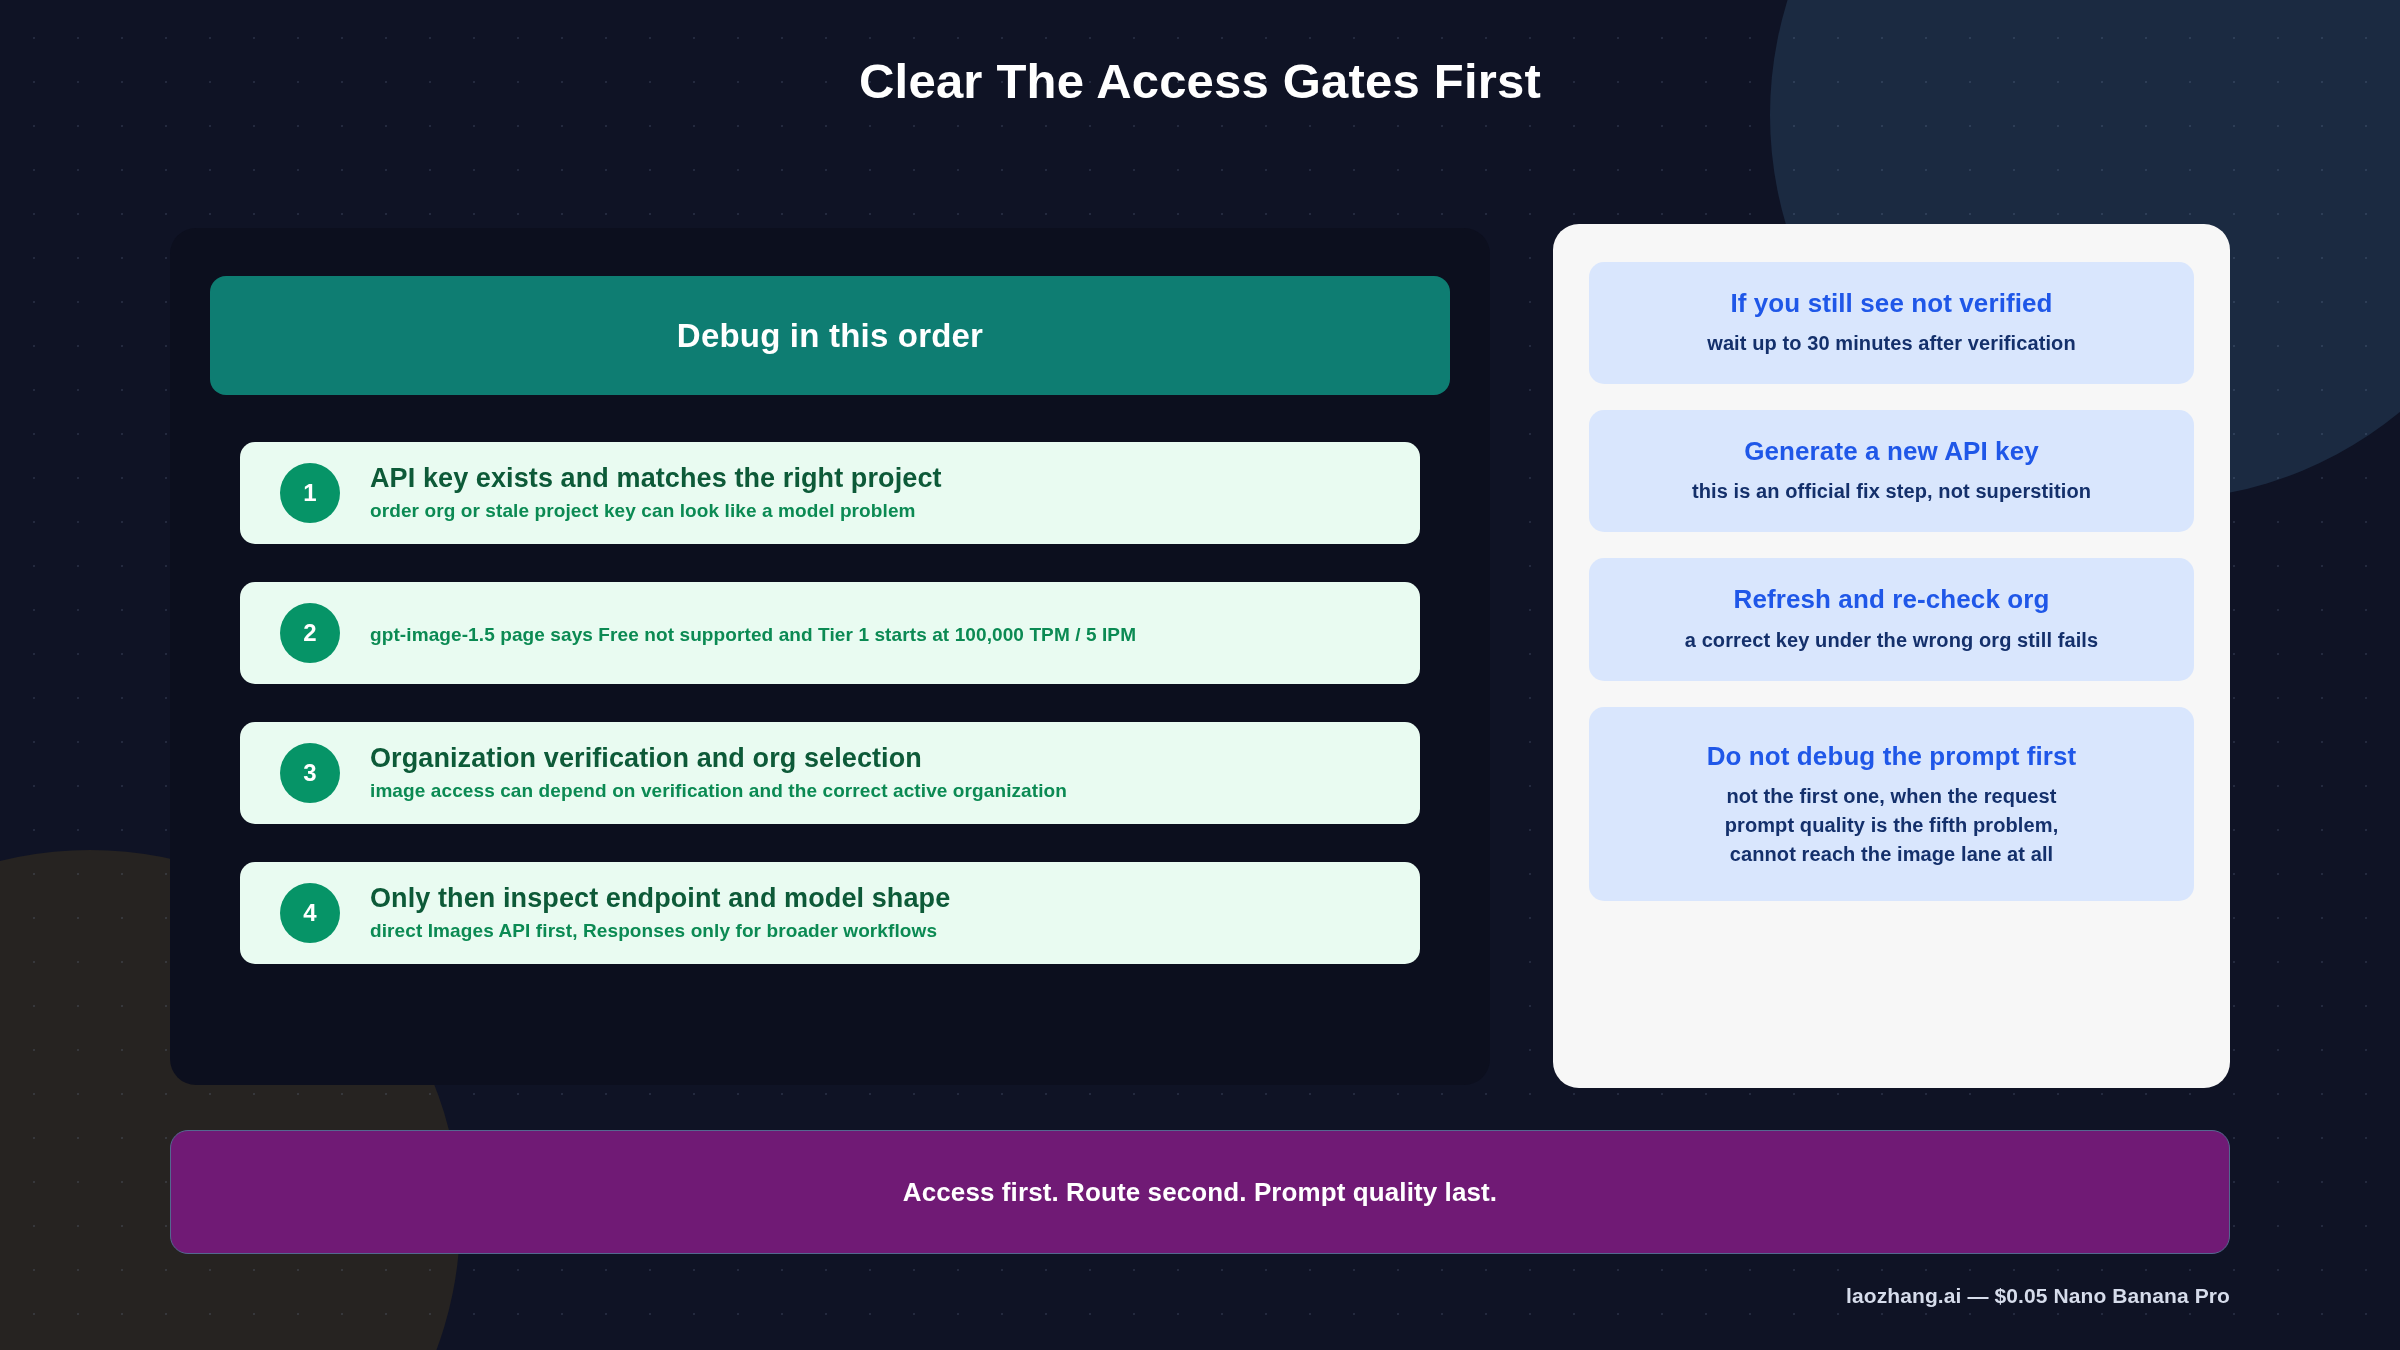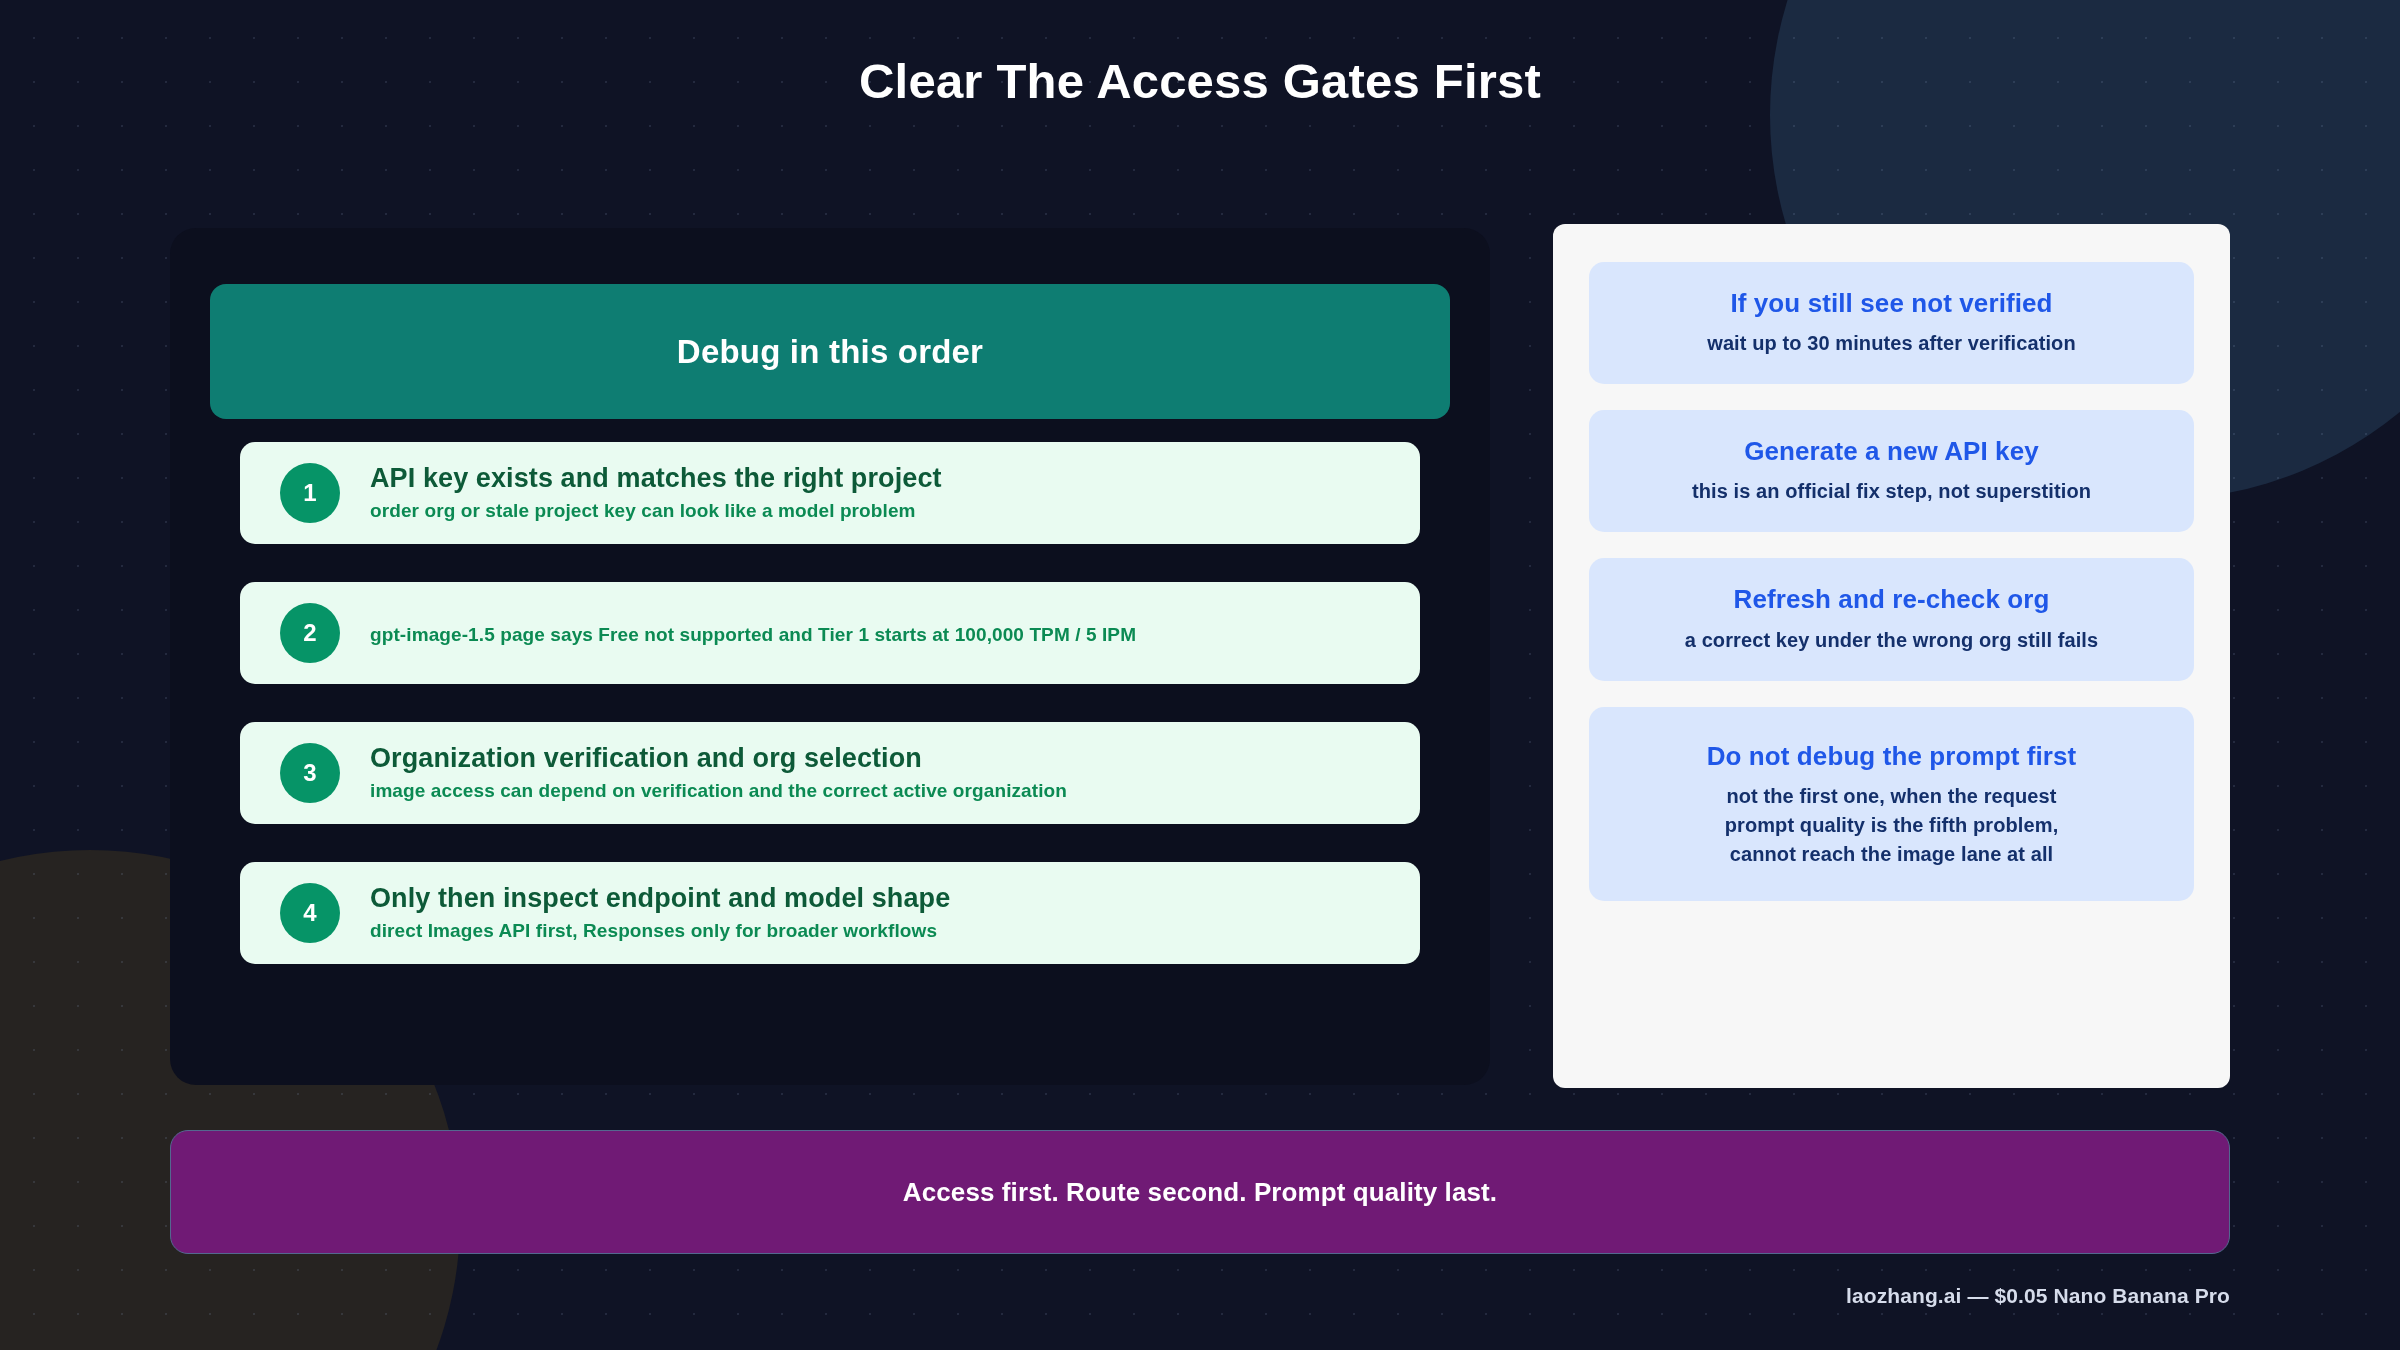--- a/index.html
+++ b/index.html
@@ -56,22 +56,22 @@
 
   
   .left-panel{
     position:absolute; left:170px; top:228px;
     width:1320px; height:857px;
     background:#0c0f1e;
     border-radius:26px;
     z-index:6;
   }
   .order-bar{
-    position:absolute; left:40px; top:56px;
-    width:1240px; height:135px;
+    position:absolute; left:40px; top:48px;
+    width:1240px; height:119px;
     background:#0e7d72;
     border-radius:16px;
     display:flex; align-items:center; justify-content:center;
   }
   .order-bar-text{
     font-size:33px; font-weight:bold; color:#ffffff; letter-spacing:.2px;
   }
 
   .steps{ position:absolute; left:240px; top:442px; width:1180px; z-index:7; }
   .step{
@@ -100,21 +100,21 @@
     margin-top:5px;
     font-size:19px; font-weight:bold; color:#0b8a53; line-height:1.2;
     letter-spacing:.1px;
   }
 
   
   .right-panel{
     position:absolute; left:1553px; top:224px;
     width:677px; height:864px;
     background:#f7f7f7;
-    border-radius:12px;
+    border-radius:26px;
     padding:38px 36px;
     z-index:6;
   }
   .tip{
     background:#d9e6fd;
     border-radius:15px;
     margin-bottom:26px;
     padding:26px 20px;
     text-align:center;
   }

